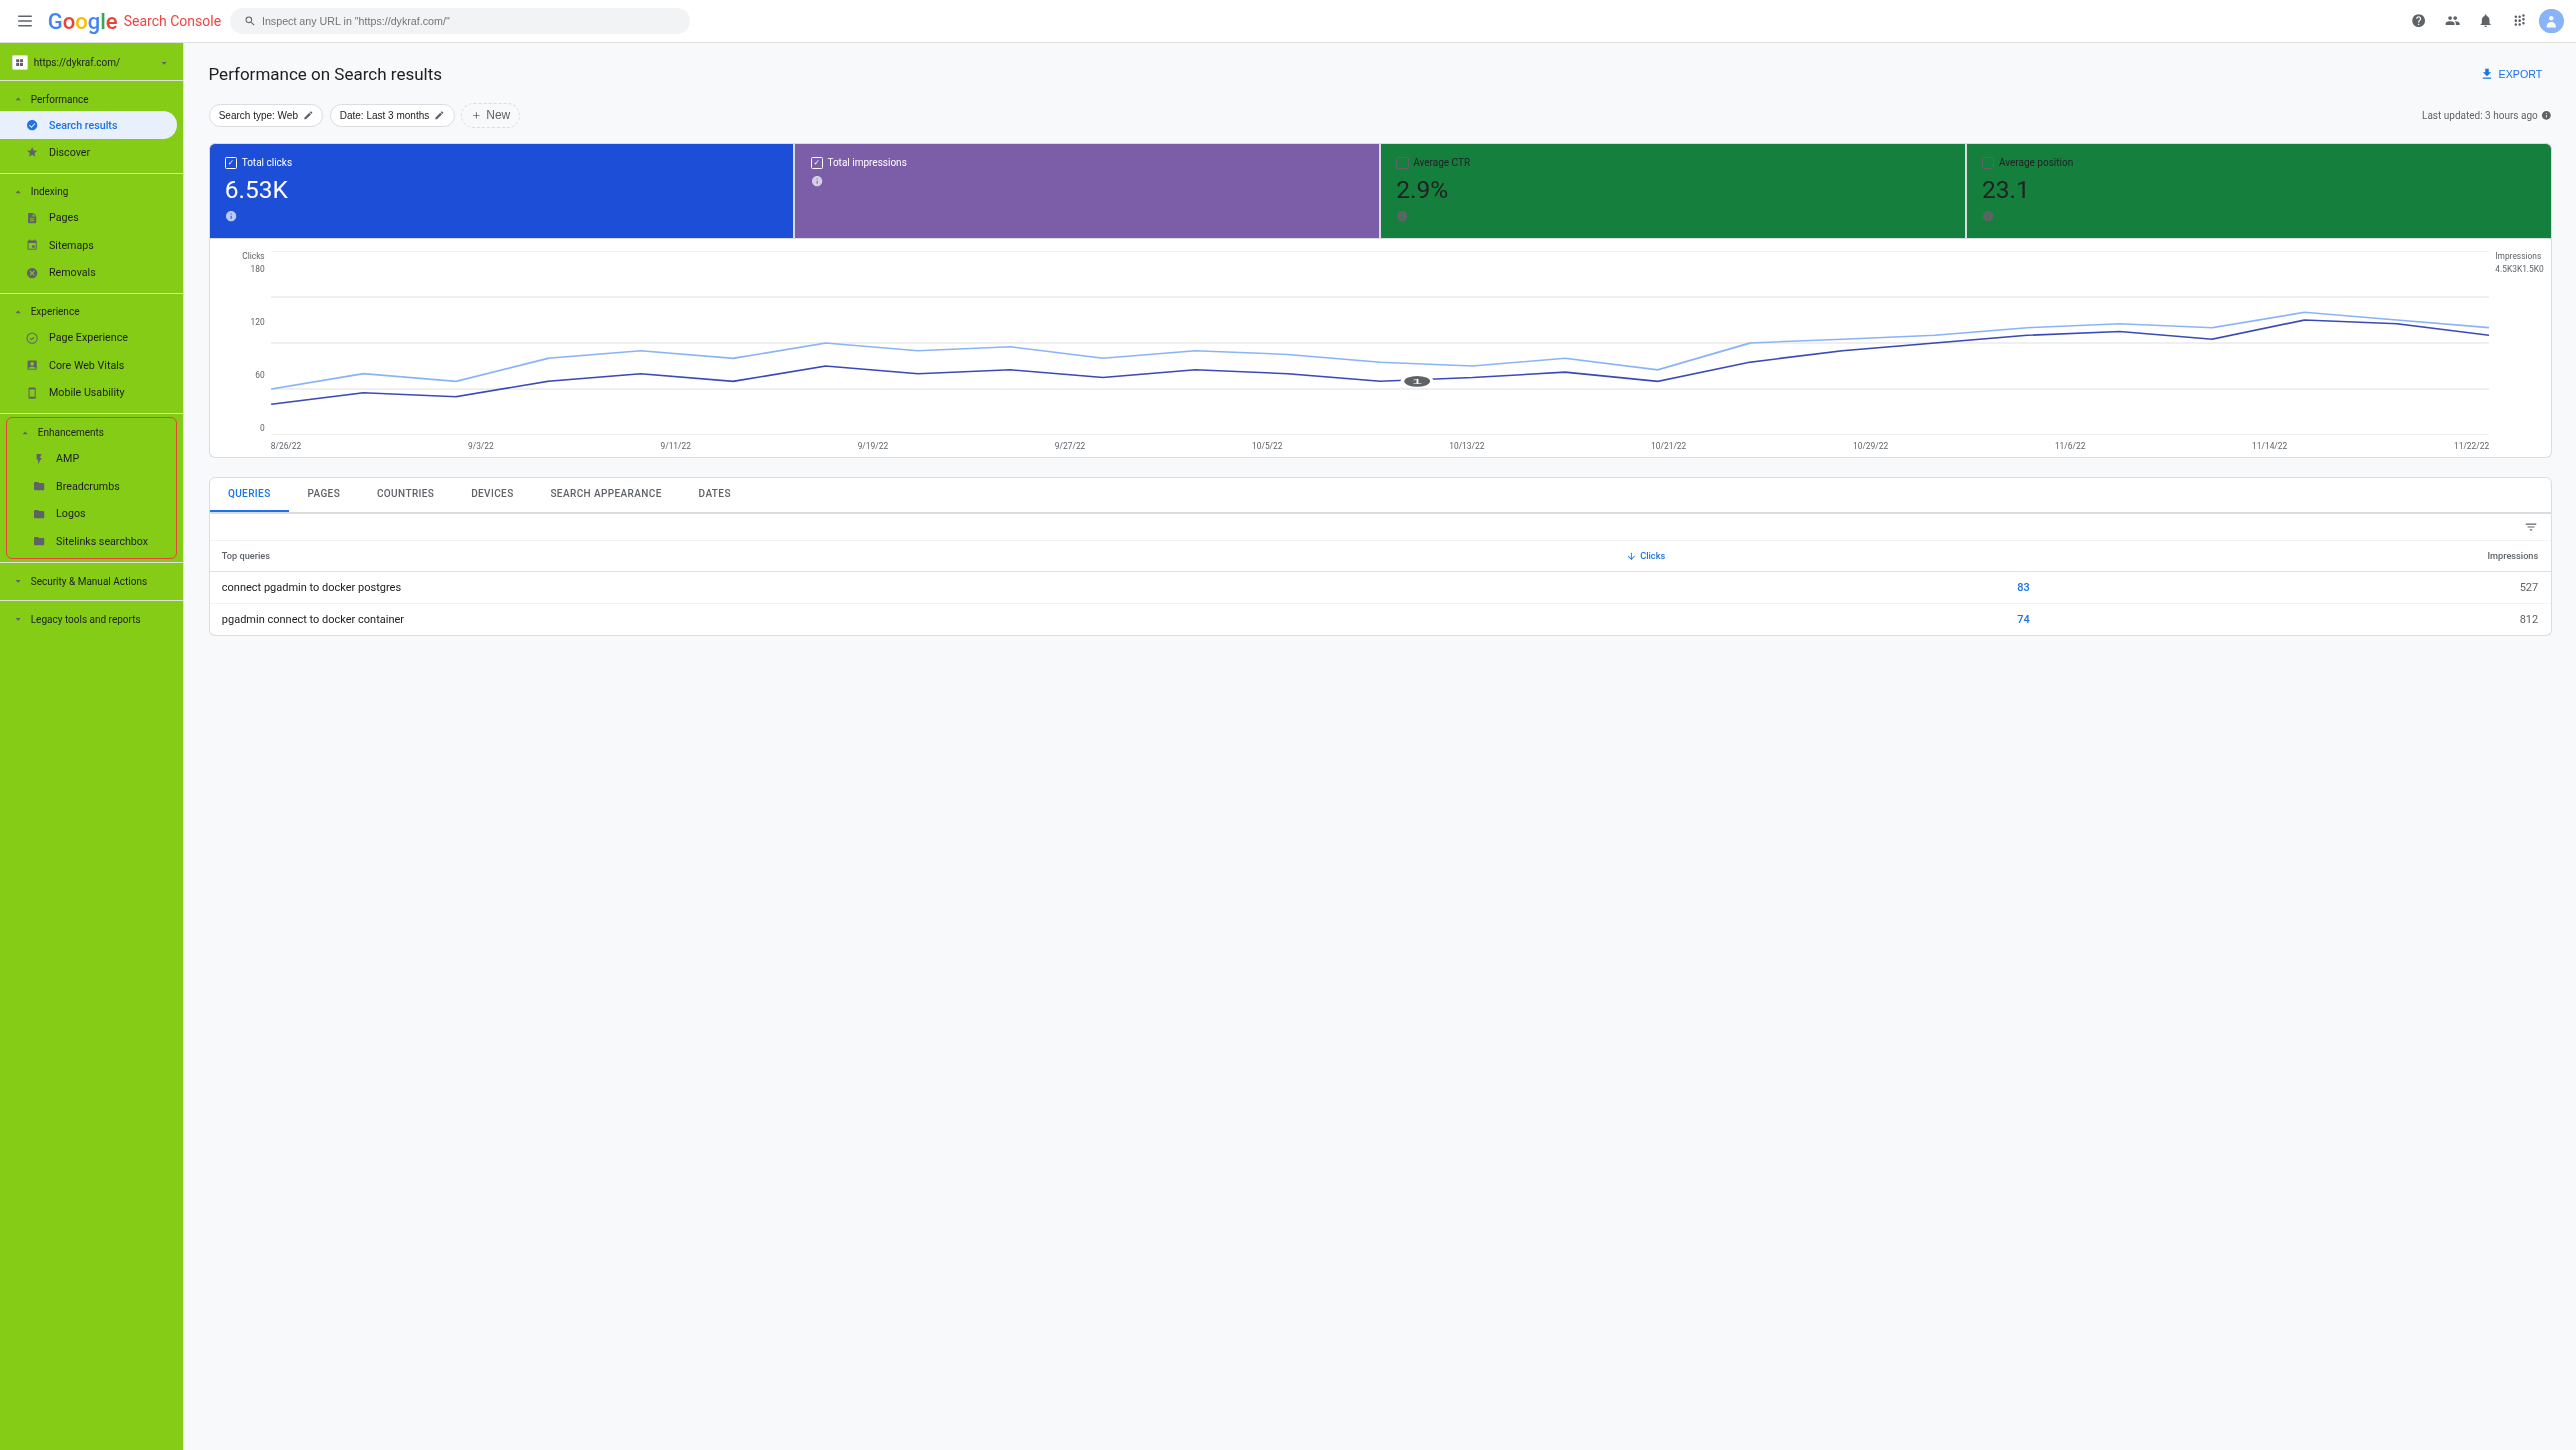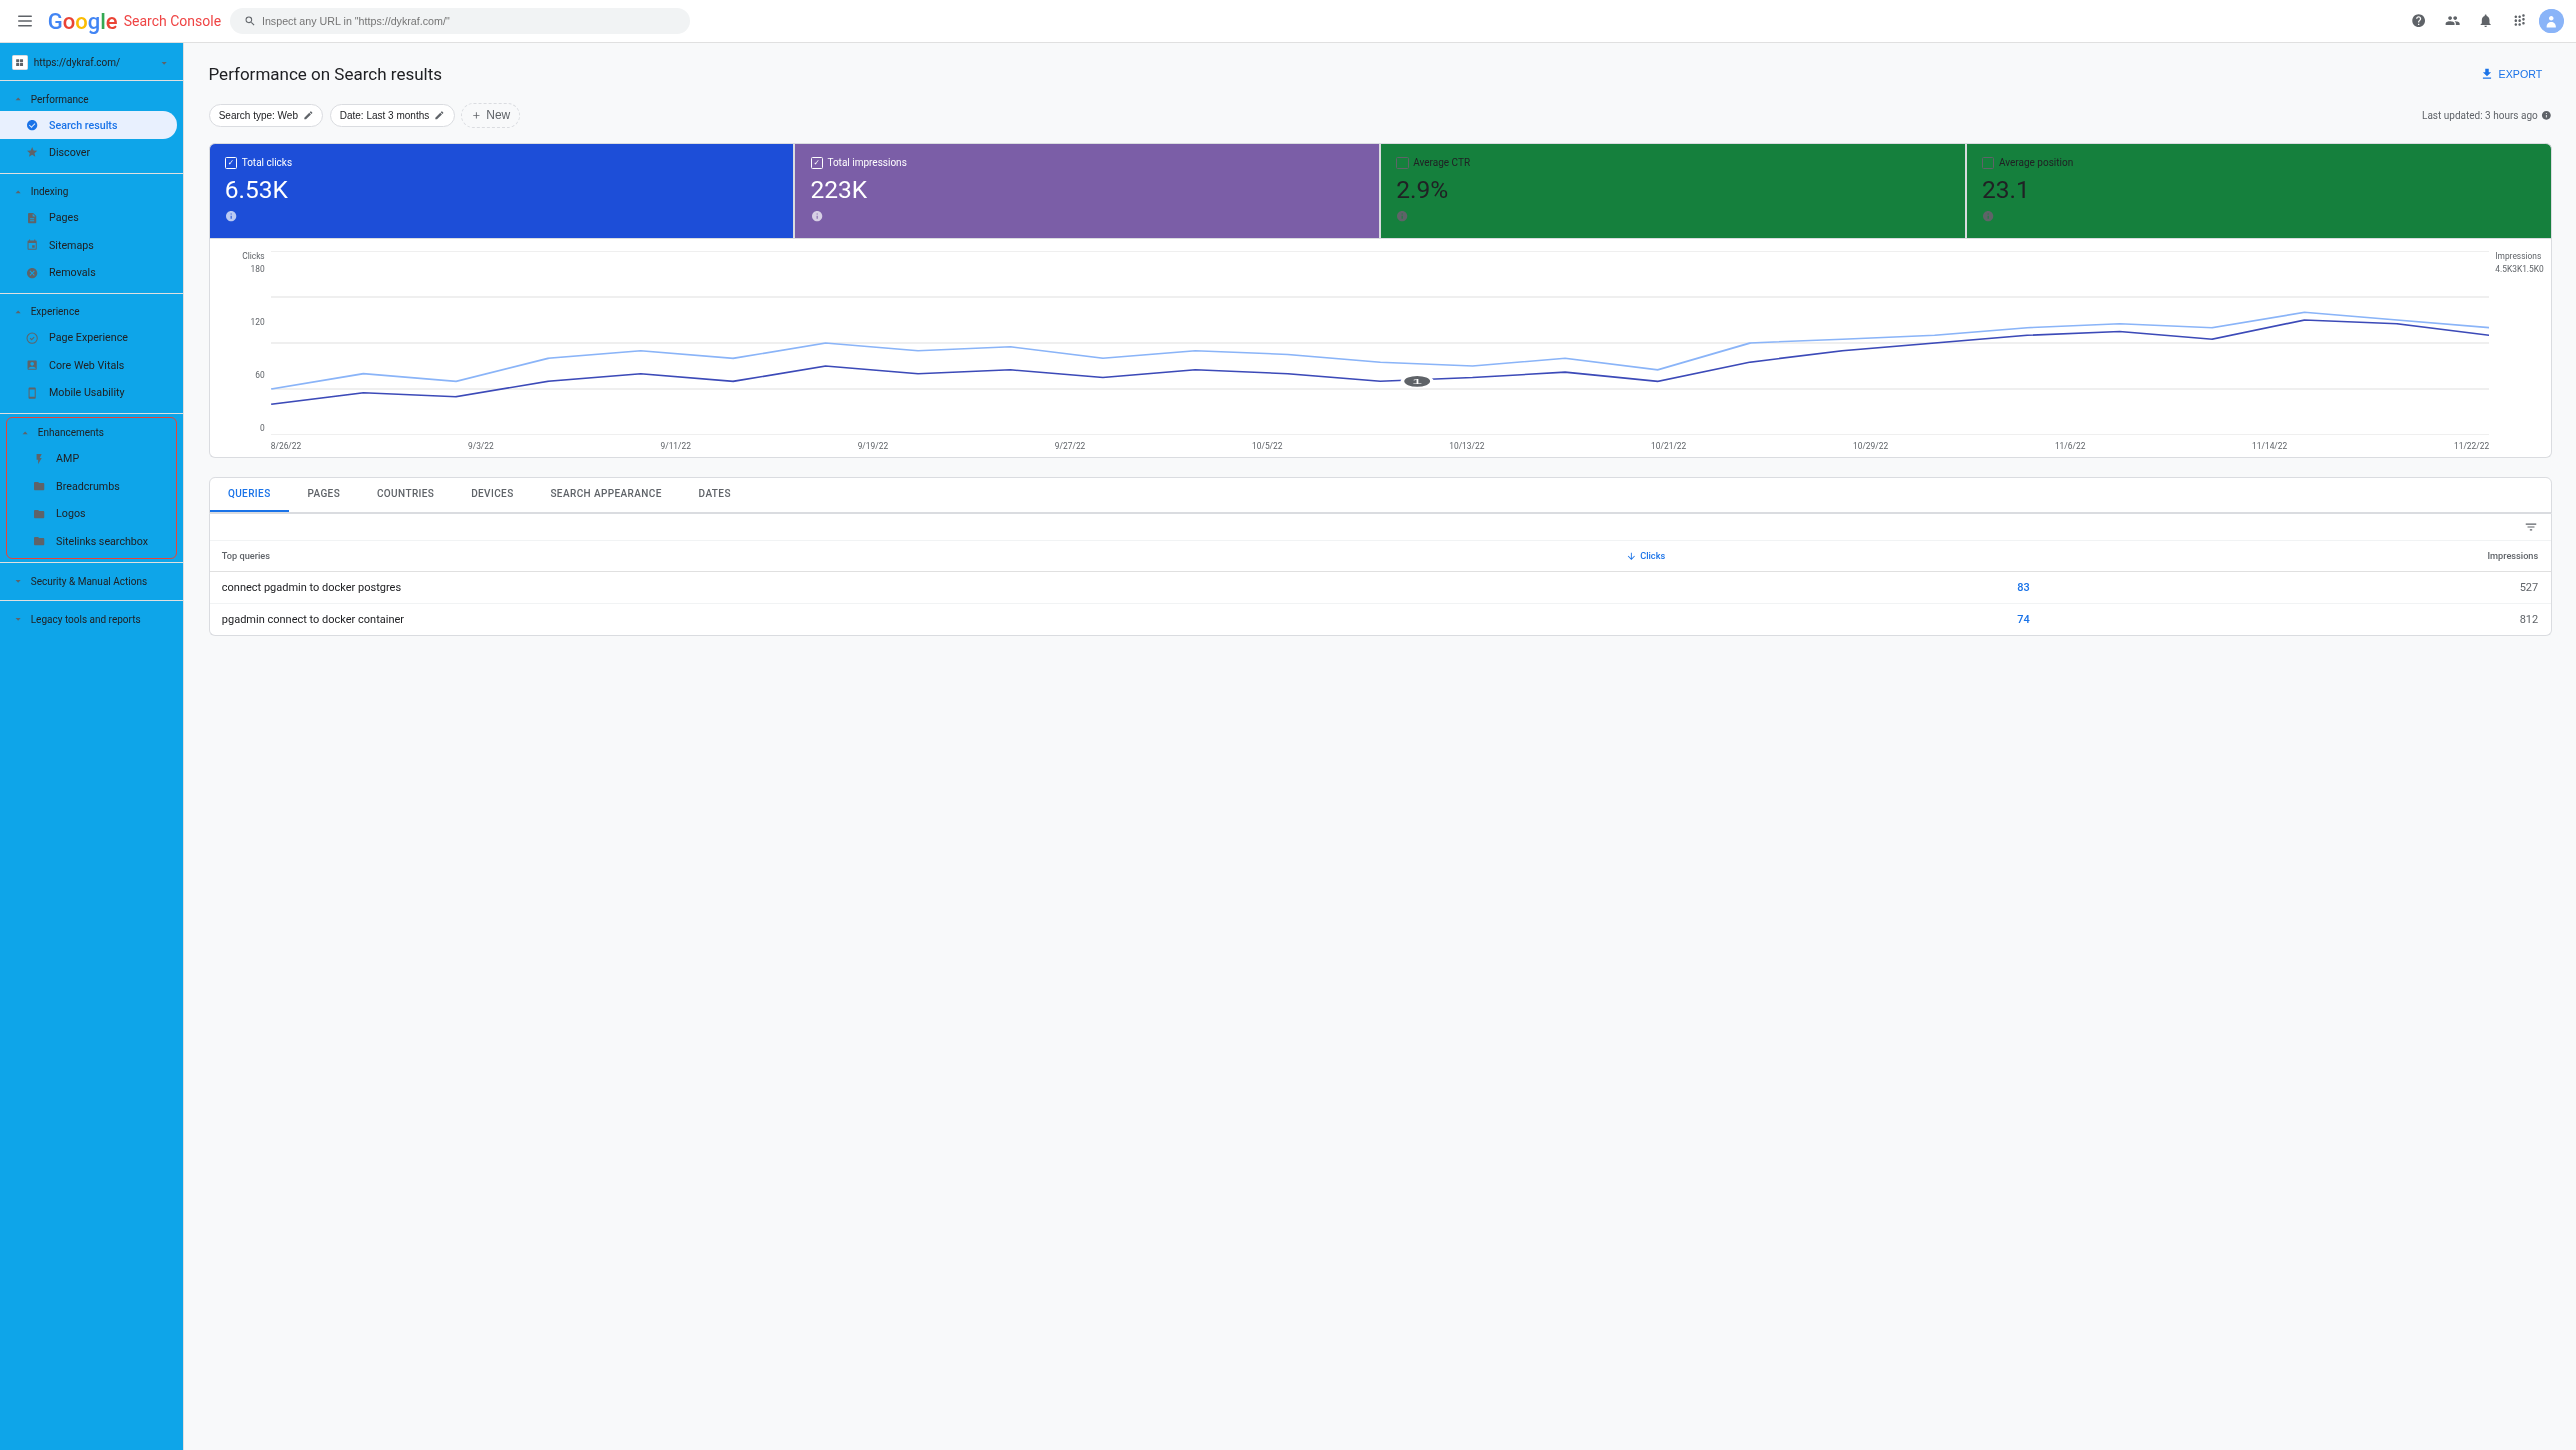--- a/index.html
+++ b/index.html
@@ -2,21 +2,21 @@
 <html style="font-size:12.3px"><head>
   <meta charset="utf-8">
   <style>
     * { box-sizing: border-box; margin: 0; padding: 0; }
     body { font-family: 'Google Sans', Roboto, Arial, sans-serif; background: #f8f9fa; color: #202124; font-size: 10.7px; }
 
     
     .app { display: flex; flex-direction: column; height: 100vh; }
     .topbar { display: flex; align-items: center; background: #fff; border-bottom: 0.8px solid #e0e0e0; height: 43px; padding: 0 12.3px; gap: 9.2px; position: fixed; top: 0; left: 0; right: 0; z-index: 100; }
     .main-layout { display: flex; margin-top: 43px; height: calc(100vh - 43px); }
-    .sidebar { width: 184px; min-width: 184px; background: #0ea5e9; overflow-y: auto; border-right: 0.8px solid #e0e0e0; padding: 6.1px 0; }
+    .sidebar { width: 184px; min-width: 184px; background: #84cc16; overflow-y: auto; border-right: 0.8px solid #e0e0e0; padding: 6.1px 0; }
     .content { flex: 1; overflow-y: auto; padding: 18.4px 24.5px; background: #f8f9fa; }
 
     
     .hamburger-btn { background: none; border: none; cursor: pointer; padding: 6.1px; border-radius: 50%; display: flex; align-items: center; justify-content: center; }
     .logo { display: flex; align-items: center; gap: 3.1px; text-decoration: none; }
     .logo-google { font-size: 22px; font-weight: 500; }
     .logo-g { color: #4285f4; }
     .logo-o1 { color: #ea4335; }
     .logo-o2 { color: #fbbc04; }
     .logo-gl { color: #4285f4; }
@@ -372,21 +372,20 @@
             <svg width="12.3" height="12.3" fill="rgba(255,255,255,0.7)" viewBox="0 0 24 24">
                 <path d="M12 2C6.48 2 2 6.48 2 12s4.48 10 10 10 10-4.48 10-10S17.52 2 12 2zm1 15h-2v-6h2v6zm0-8h-2V7h2v2z"></path>
               </svg>
           </div>
         </div>
         <div class="metric-card active-purple">
           <div class="metric-header">
             <div class="metric-checkbox checked" style="border-color:#fff; color:#fff;"></div>
             <span>Total impressions</span>
           </div>
-          <div class="metric-value">223K</div>
           <div class="metric-info" style="margin-top: 6.1px;">
             <svg width="12.3" height="12.3" fill="rgba(255,255,255,0.7)" viewBox="0 0 24 24">
                 <path d="M12 2C6.48 2 2 6.48 2 12s4.48 10 10 10 10-4.48 10-10S17.52 2 12 2zm1 15h-2v-6h2v6zm0-8h-2V7h2v2z"></path>
               </svg>
           </div>
         </div>
         <div class="metric-card inactive">
           <div class="metric-header">
             <div class="metric-checkbox" style="border-color:#5f6368;"></div>
             <span>Average CTR</span>

